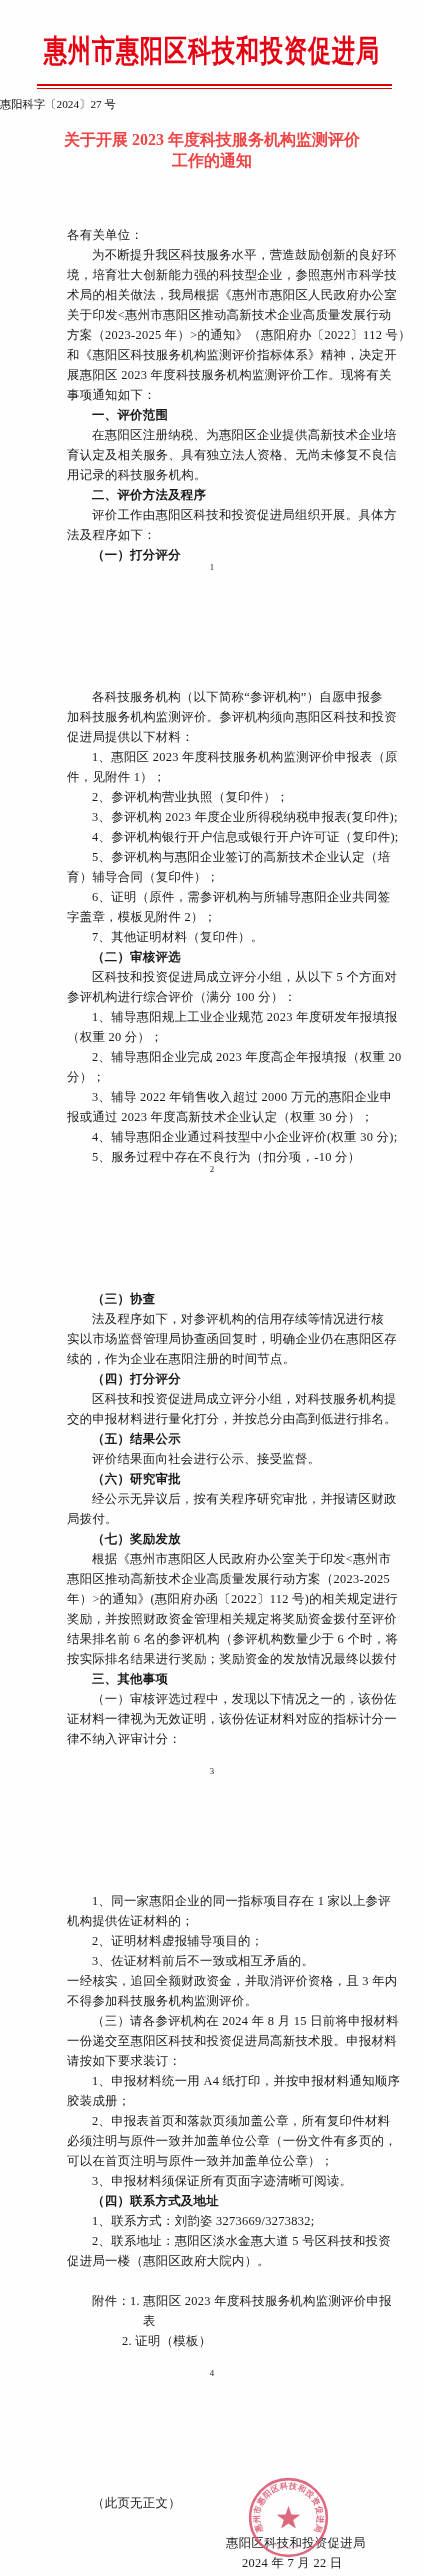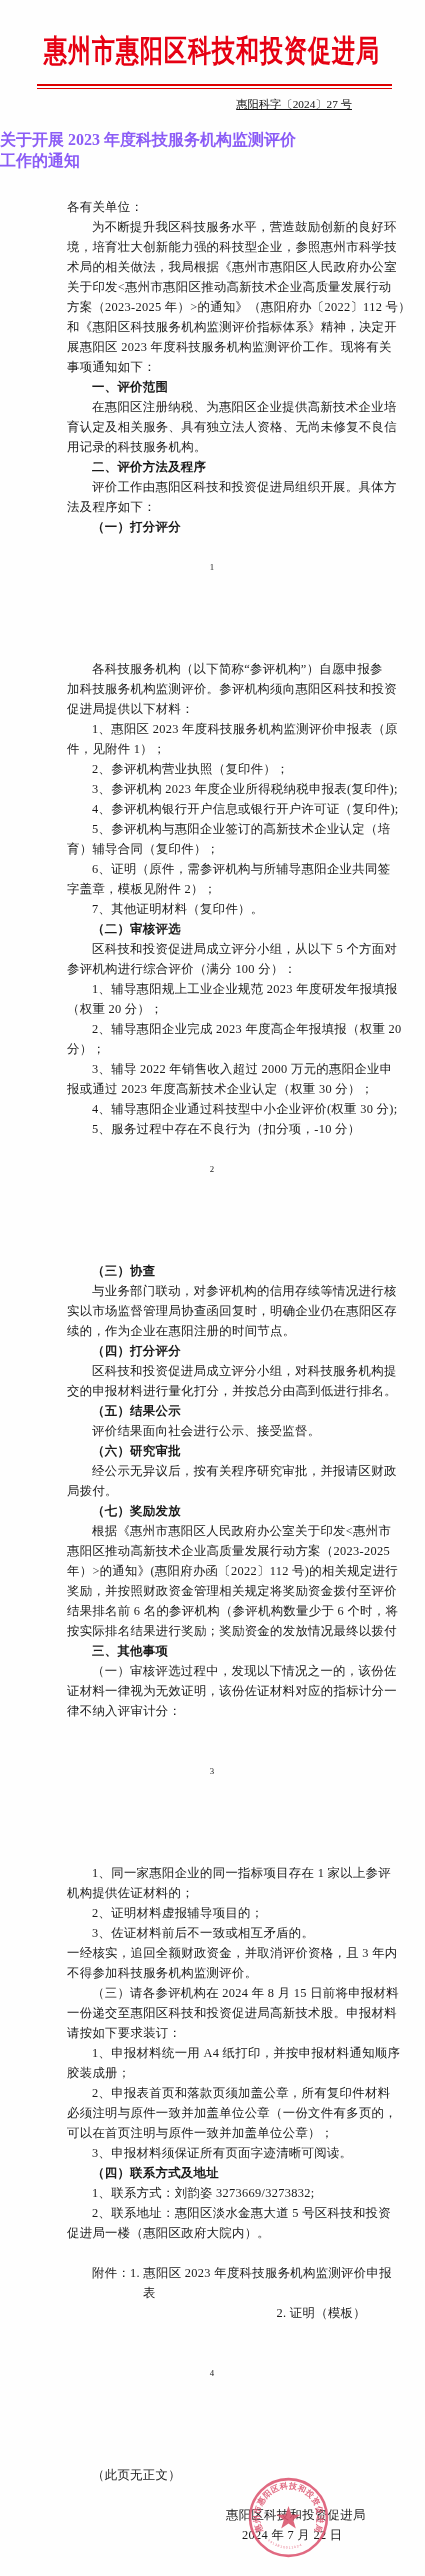--- a/index.html
+++ b/index.html
@@ -1,43 +1,43 @@
 <!DOCTYPE html>
 <html style="font-size:8.2px"><head>
 <meta charset="utf-8">
 <style>
   html,body{margin:0;padding:0;background:#ffffff;}
   .doc{position:relative;width:426px;height:3011px;background:#fefefe;
        font-family:"Liberation Serif","DejaVu Serif",serif;color:#1a1a1a;}
   .page{position:relative;width:424px;height:602px;overflow:hidden;box-sizing:border-box;}
   .lines{position:relative;}
-  .page .lines{padding-top:57px;}
+  .page .lines{padding-top:57px;margin-top:28px;}
   .page.first .lines{padding-top:197px;}
   .ln{margin:0 58px 0 67px;font-size:12.4px;line-height:20px;height:20px;
       white-space:nowrap;letter-spacing:0.3px;}
   .ind{text-indent:25px;}
   .h1{font-family:"Liberation Sans","DejaVu Sans",sans-serif;font-weight:bold;}
   .h2{font-weight:bold;}
   .attach-a{text-indent:76px;}
-  .attach-b{text-indent:55px;text-align:right;}
+  .attach-b{text-indent:55px;}
   .sig-name{text-indent:159px;}
   .sig-date{text-indent:175px;}
   .blank{height:20px;}
   .page-num{position:absolute;bottom:30px;left:0;width:100%;text-align:center;
             font-size:8.8px;color:#222;}
   
   .org-title{position:absolute;top:31px;left:0;width:100%;text-align:center;
              font-size:23px;font-weight:bold;color:#e60012;letter-spacing:1px;
              transform:scaleY(1.32);transform-origin:50% 0;white-space:nowrap;}
   .red-rule{position:absolute;top:84px;left:37px;width:355px;height:2.1px;
             border-top:2.6px solid #dd0000;border-bottom:1px solid #dd0000;}
-  .doc-no{position:absolute;top:97px;left:0;right:72px;text-align:right;
-          font-size:11.3px;color:#111;text-decoration:underline;}
-  .notice-title{position:absolute;top:130px;left:0;width:100%;
-                font-weight:bold;font-size:16px;line-height:20.6px;color:#8b5cf6;}
+  .doc-no{position:absolute;top:97px;left:0;right:72px;
+          font-size:11.3px;color:#111;}
+  .notice-title{position:absolute;top:130px;left:0;width:100%;text-align:center;
+                font-weight:bold;font-size:16px;line-height:20.6px;color:#ef4444;}
   
   .seal{position:absolute;left:247px;top:68px;width:83px;height:83px;opacity:0.88;}
 </style>
 </head>
 <body>
 
 <div class="doc">
 
   <div class="page first">
     <div class="org-title">惠州市惠阳区科技和投资促进局</div>
@@ -95,21 +95,21 @@
         <p class="ln">报或通过 2023 年度高新技术企业认定（权重 30 分）；</p>
         <p class="ln ind">4、辅导惠阳企业通过科技型中小企业评价(权重 30 分);</p>
         <p class="ln ind">5、服务过程中存在不良行为（扣分项，-10 分）</p>
       </div>
     <div class="page-num">2</div>
   </div>
 
   <div class="page">
     <div class="lines">
         <p class="ln h2 ind">（三）协查</p>
-        <p class="ln ind">与业务部门联动，对参评机构的信用存续等情况进行核</p>
+        <p class="ln ind">法及程序如下，对参评机构的信用存续等情况进行核</p>
         <p class="ln">实以市场监督管理局协查函回复时，明确企业仍在惠阳区存</p>
         <p class="ln">续的，作为企业在惠阳注册的时间节点。</p>
         <p class="ln h2 ind">（四）打分评分</p>
         <p class="ln ind">区科技和投资促进局成立评分小组，对科技服务机构提</p>
         <p class="ln">交的申报材料进行量化打分，并按总分由高到低进行排名。</p>
         <p class="ln h2 ind">（五）结果公示</p>
         <p class="ln ind">评价结果面向社会进行公示、接受监督。</p>
         <p class="ln h2 ind">（六）研究审批</p>
         <p class="ln ind">经公示无异议后，按有关程序研究审批，并报请区财政</p>
         <p class="ln">局拨付。</p>

